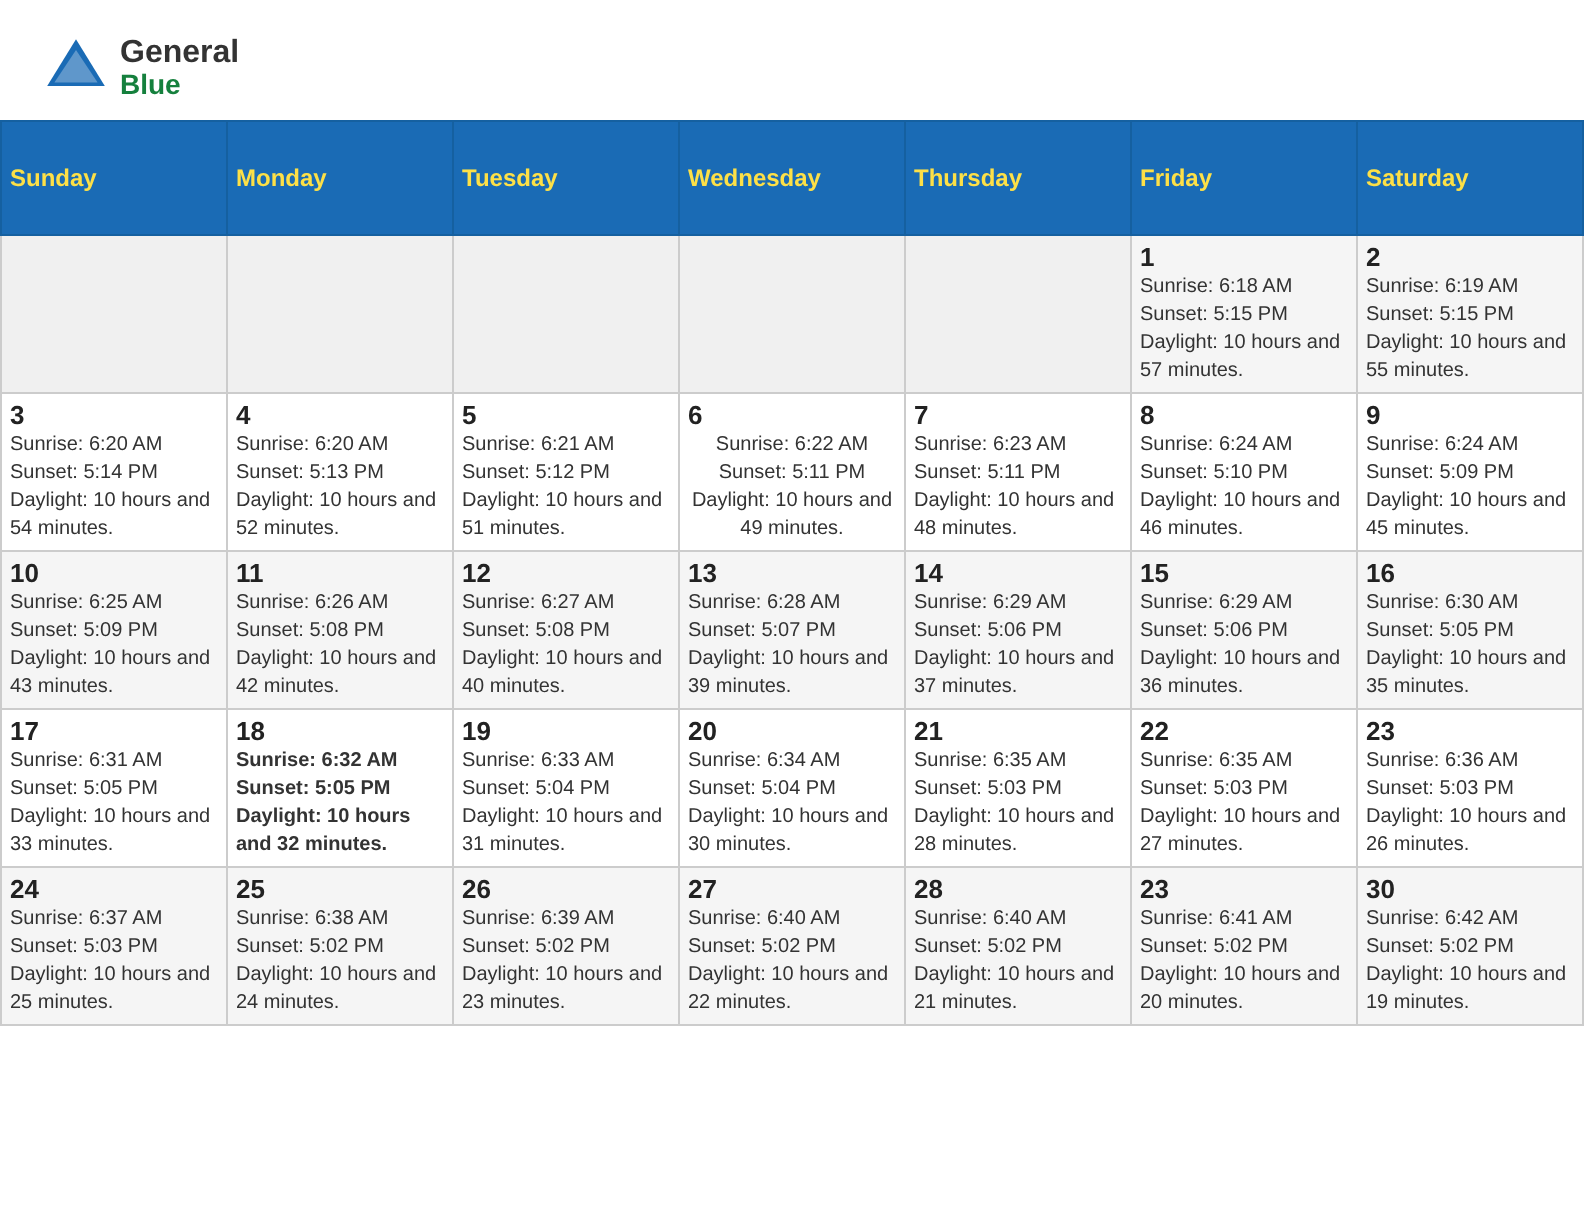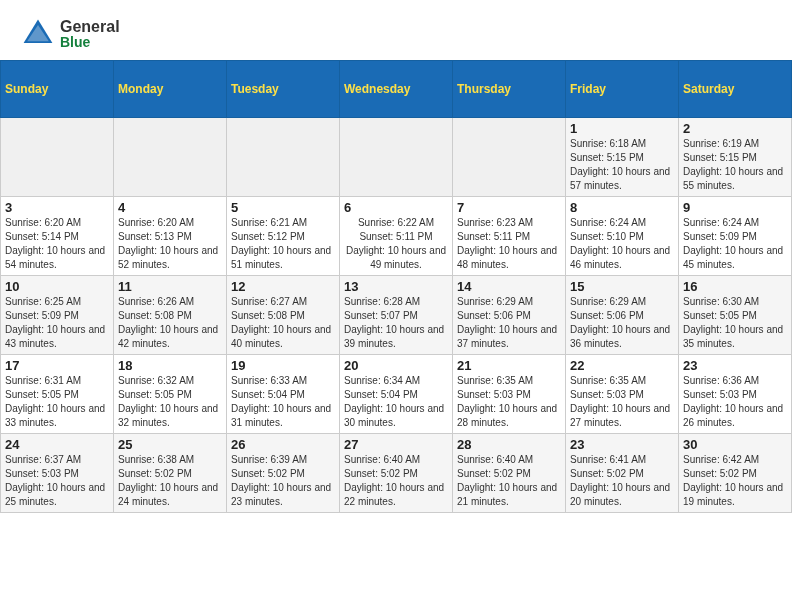--- a/index.html
+++ b/index.html
@@ -238,21 +238,21 @@
       </tr>
       <tr>
         <td>
           <span class="day-number">17</span>
           <div class="day-info" style="white-space: pre-line;">Sunrise: 6:31 AM
 Sunset: 5:05 PM
 Daylight: 10 hours and 33 minutes.</div>
         </td>
         <td>
           <span class="day-number">18</span>
-          <div class="day-info" style="white-space: pre-line;">Sunrise: 6:32 AM
+          <div class="day-info" style="white-space: pre-line; font-weight: bold;">Sunrise: 6:32 AM
 Sunset: 5:05 PM
 Daylight: 10 hours and 32 minutes.</div>
         </td>
         <td>
           <span class="day-number">19</span>
           <div class="day-info" style="white-space: pre-line;">Sunrise: 6:33 AM
 Sunset: 5:04 PM
 Daylight: 10 hours and 31 minutes.</div>
         </td>
         <td>

